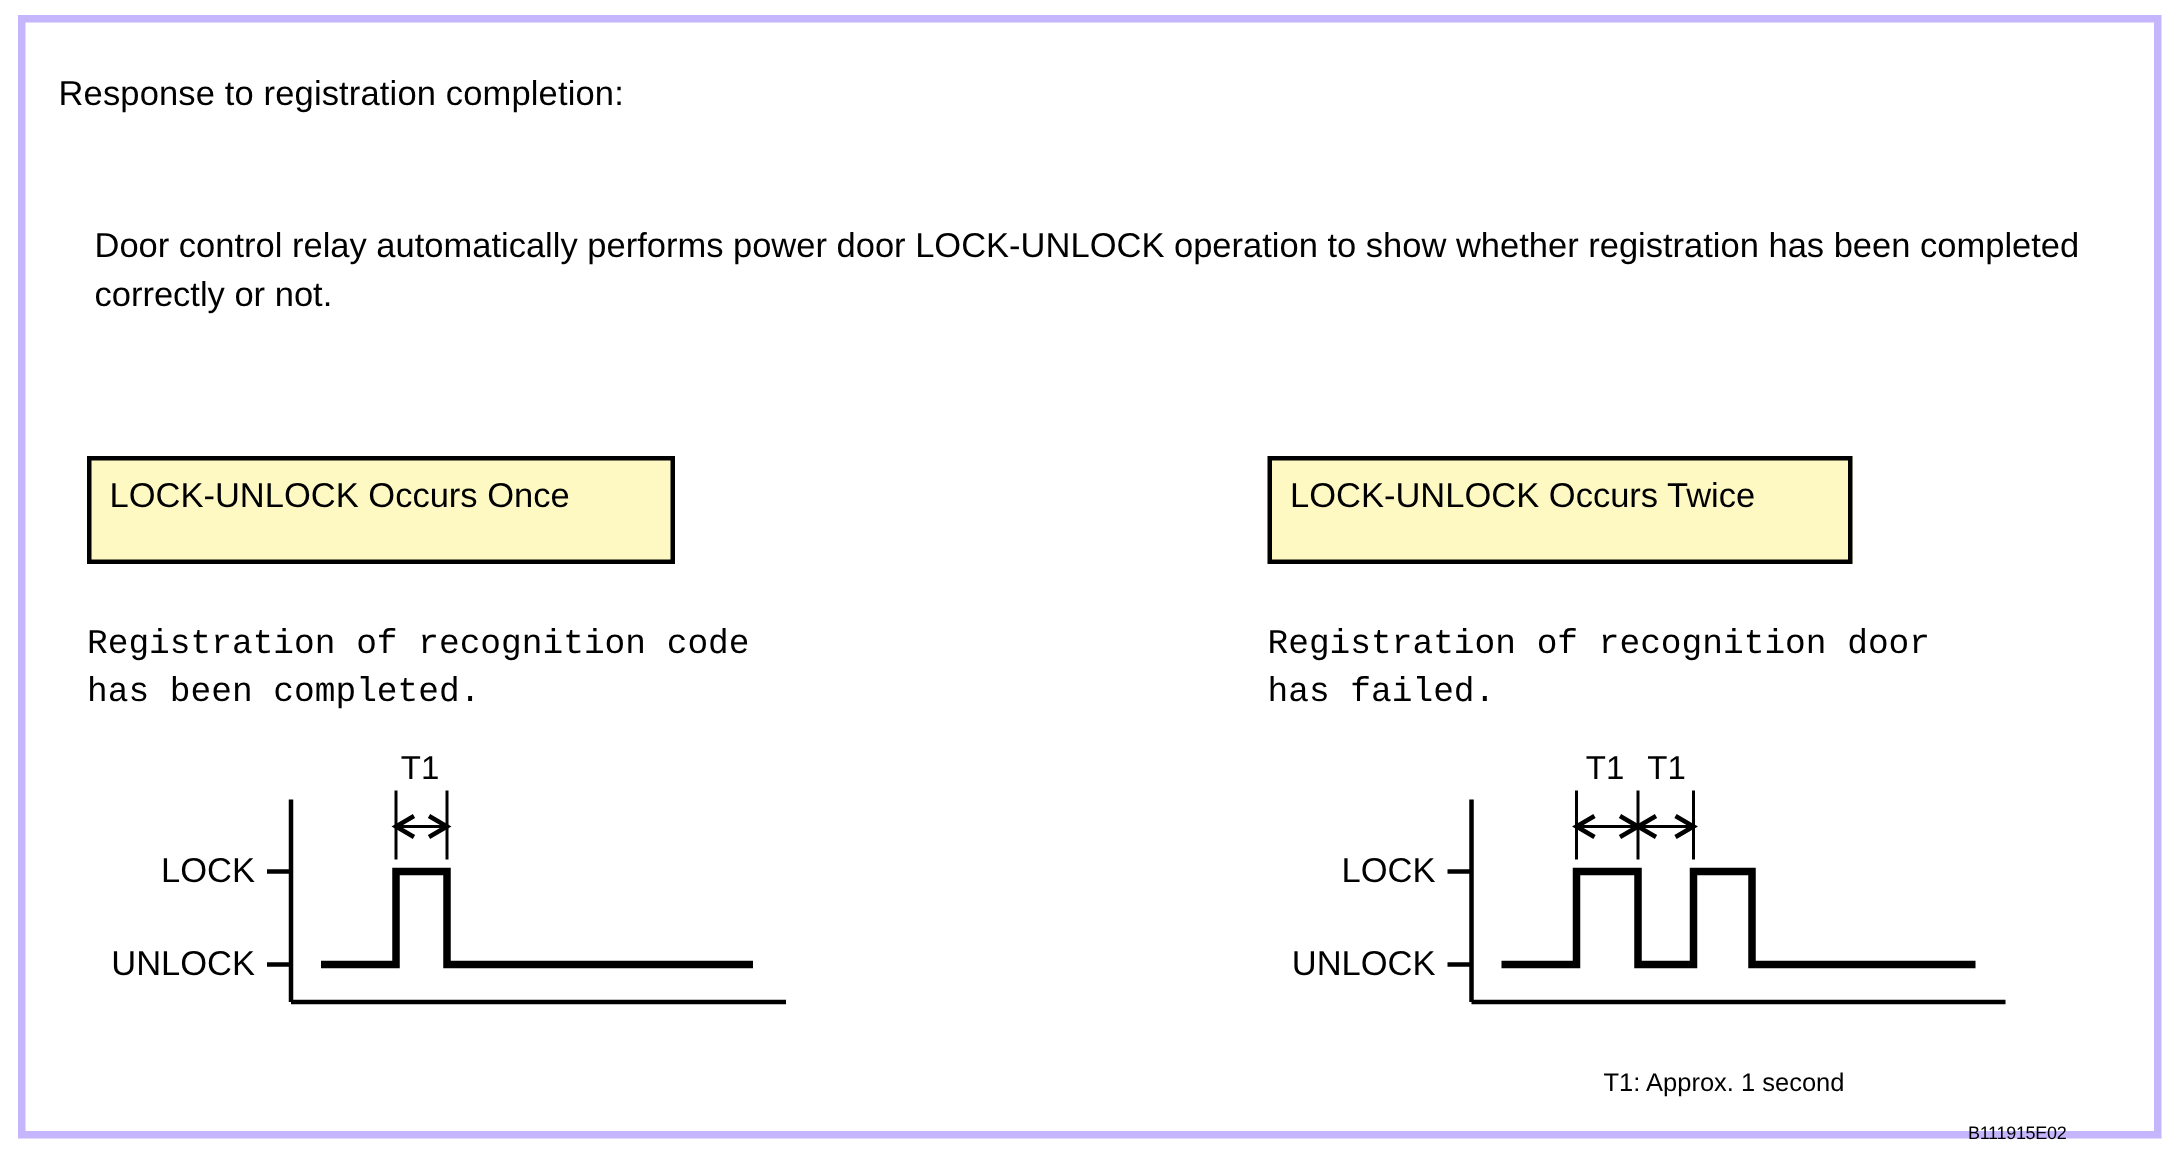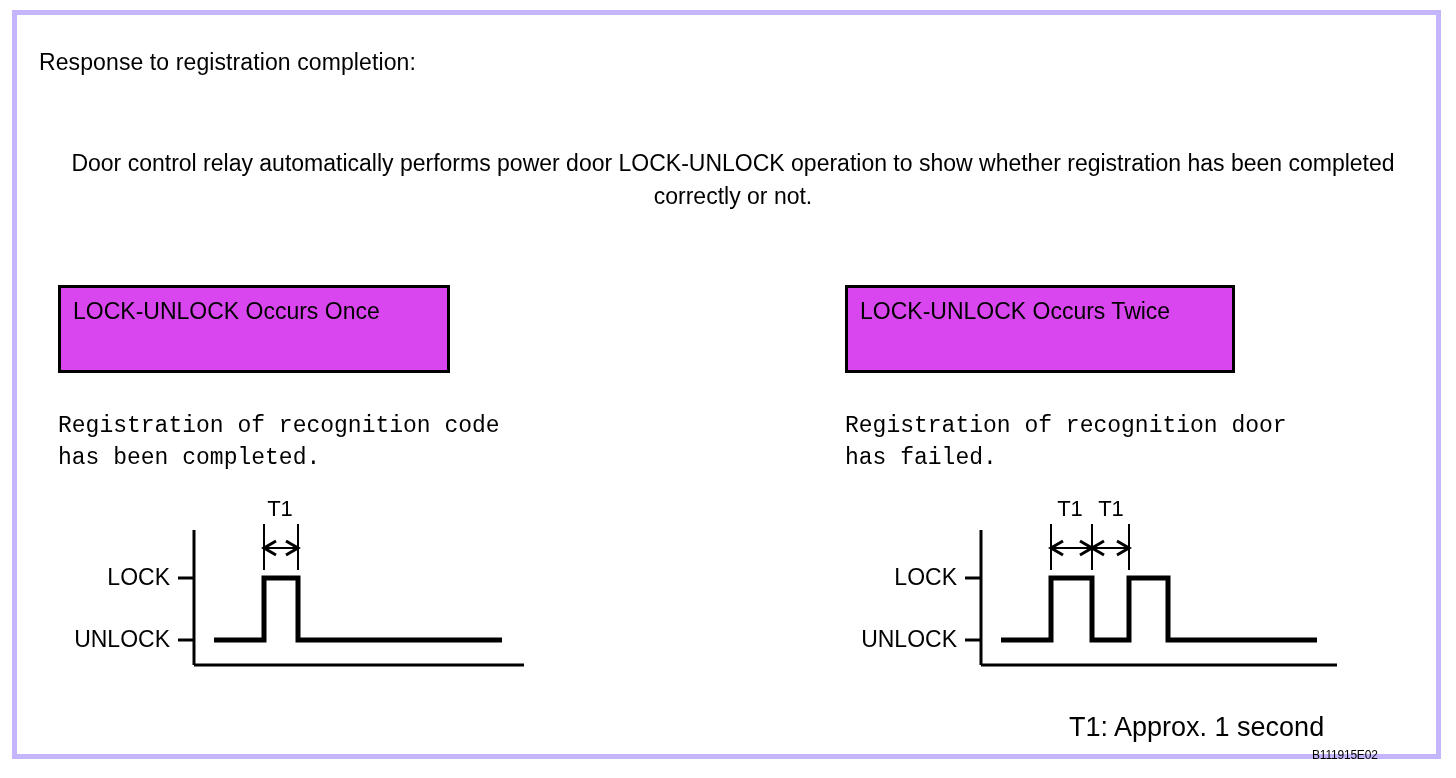--- a/index.html
+++ b/index.html
@@ -32,38 +32,38 @@
     letter-spacing: 0.1px;
     white-space: nowrap;
   }
   .body-text {
     position: absolute;
     left: 46px;
     top: 132px;
     width: 1340px;
     font-size: 23px;
     line-height: 33px;
-    text-align: center;
   }
   .panel {
     position: absolute;
     top: 270px;
   }
   .panel-left  { left: 41px; }
   .panel-right { left: 828px; }
 
   .title-box {
     border: 3px solid #000000;
     box-sizing: border-box;
     width: 392px;
-    height: 88px;
+    height: 72px;
     padding: 8px 12px 0 12px;
     font-size: 23px;
     line-height: 30px;
-    background: #d946ef;
+    background: #fef9c3;
+    margin-top: 19px;
   }
   .panel-right .title-box { width: 390px; }
 
   .caption {
     margin-top: 37px;
     font-size: 23px;
     line-height: 32px;
     width: 470px;
     font-family: Liberation Mono, monospace;
   }
@@ -111,21 +111,21 @@
   }
   .svg-label-t1 {
     font-family: "Liberation Sans", sans-serif;
     font-size: 22px;
     fill: #000000;
   }
   .footnote {
     position: absolute;
     left: 1052px;
     top: 697px;
-    font-size: 27px;
+    font-size: 17px;
     white-space: nowrap;
   }
   .fig-code {
     position: absolute;
     left: 1295px;
     top: 733px;
     font-size: 12px;
     font-family: Liberation Sans, sans-serif;
     letter-spacing: -0.2px;
     white-space: nowrap;

